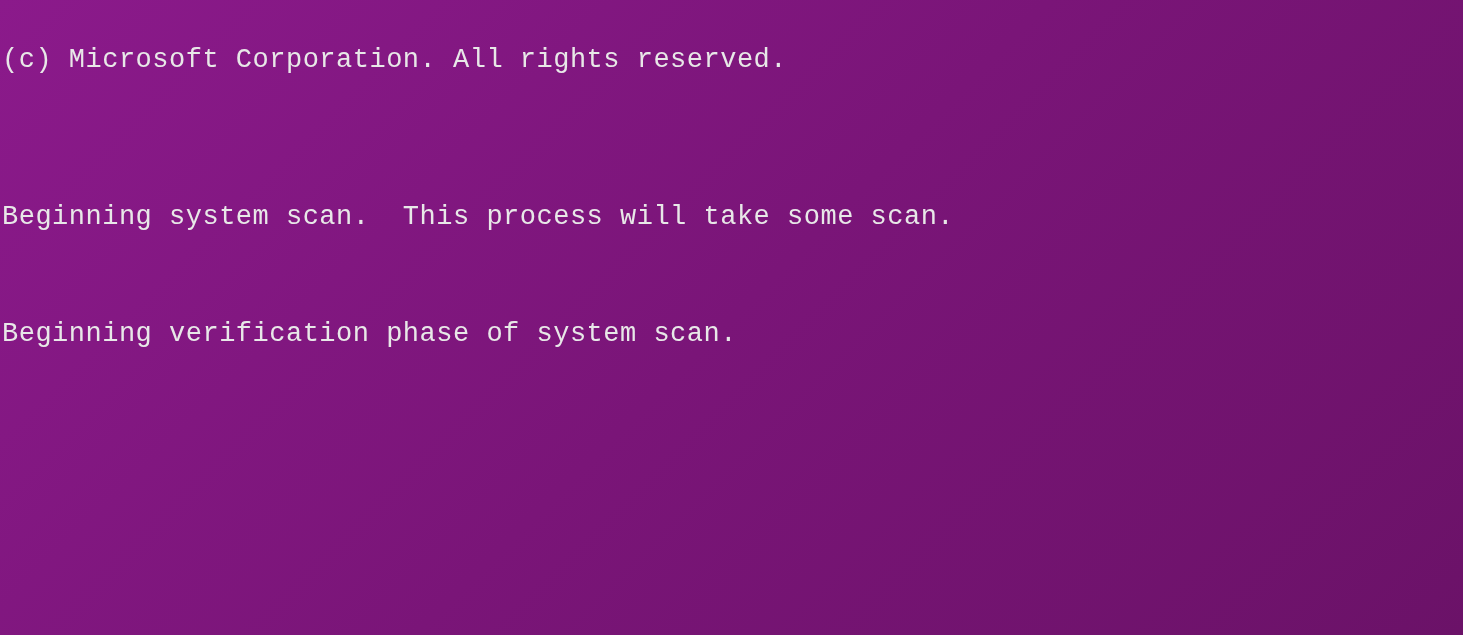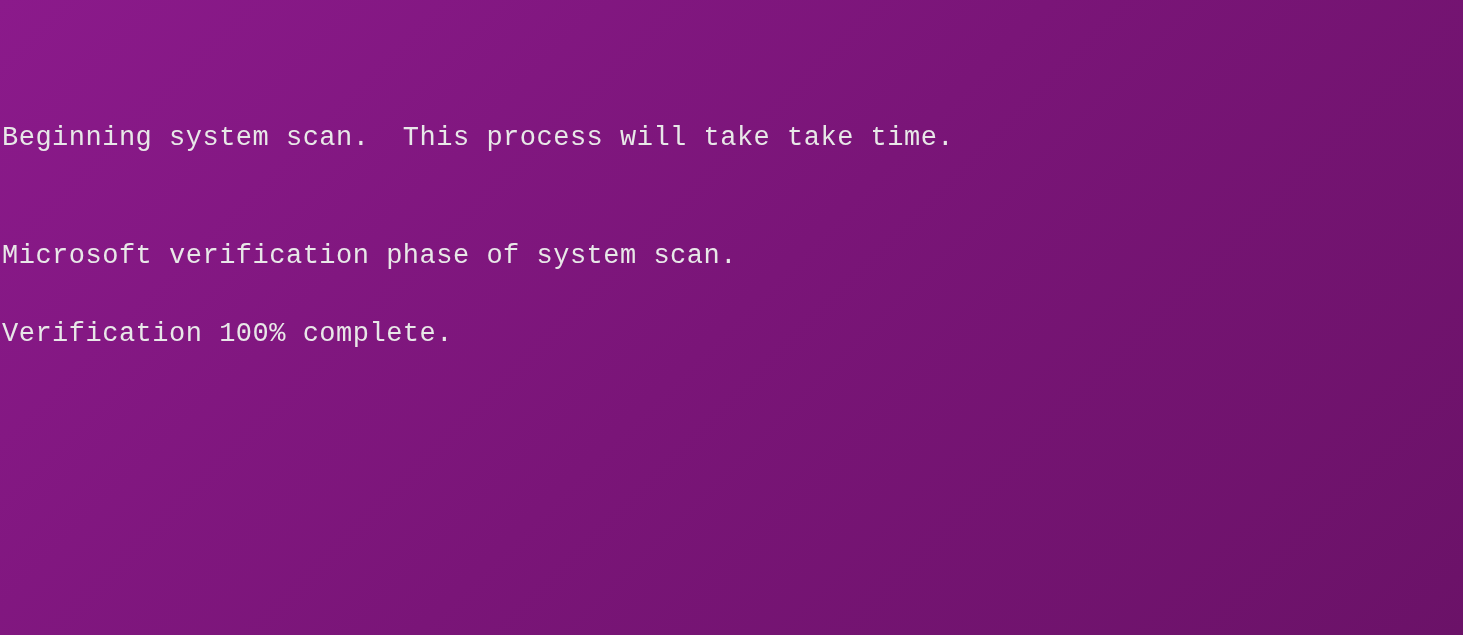--- a/index.html
+++ b/index.html
@@ -26,25 +26,25 @@
       padding-top: 2px;
     }
     .line {
       display: block;
     }
   </style>
 </head>
 <body>
 
 <div class="terminal">
+<span class="line">(c) Microsoft Corporation. All rights reserved.</span>
 <span class="line"></span>
 <span class="line"></span>
-<span class="line">Beginning system scan.  This process will take take time.</span>
+<span class="line">Beginning system scan.  This process will take some scan.</span>
 <span class="line"></span>
-<span class="line">Microsoft verification phase of system scan.</span>
-<span class="line">Verification 100% complete.</span>
+<span class="line">Beginning verification phase of system scan.</span>
 <span class="line"></span>
 
 
 
 <span class="line"></span>
 
 </div>
 
 </body></html>

